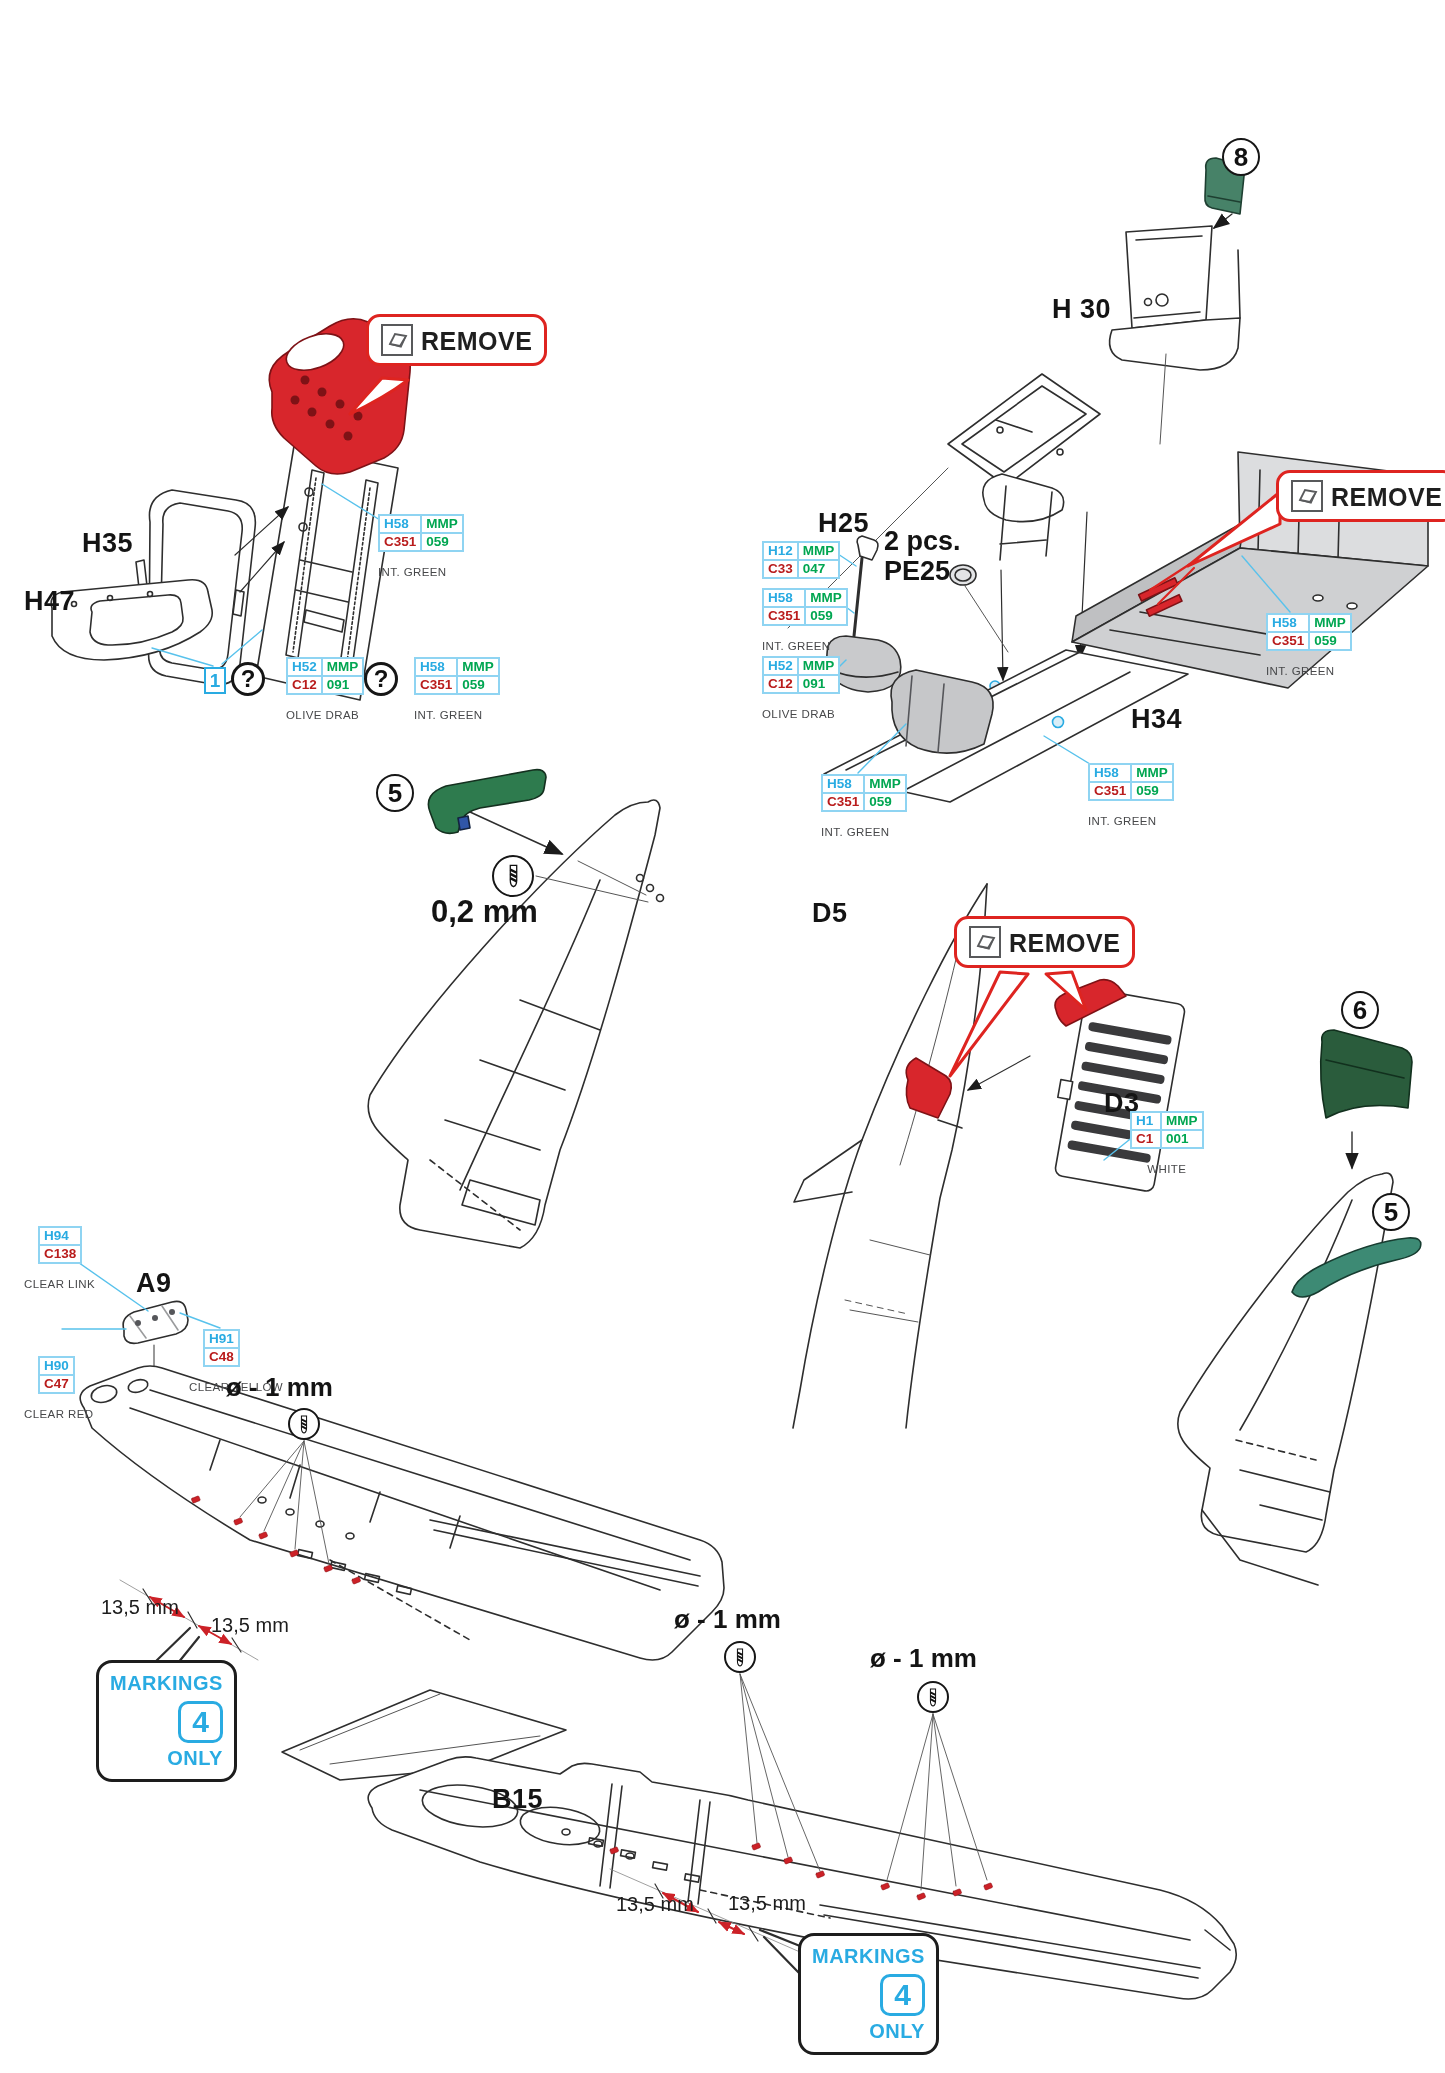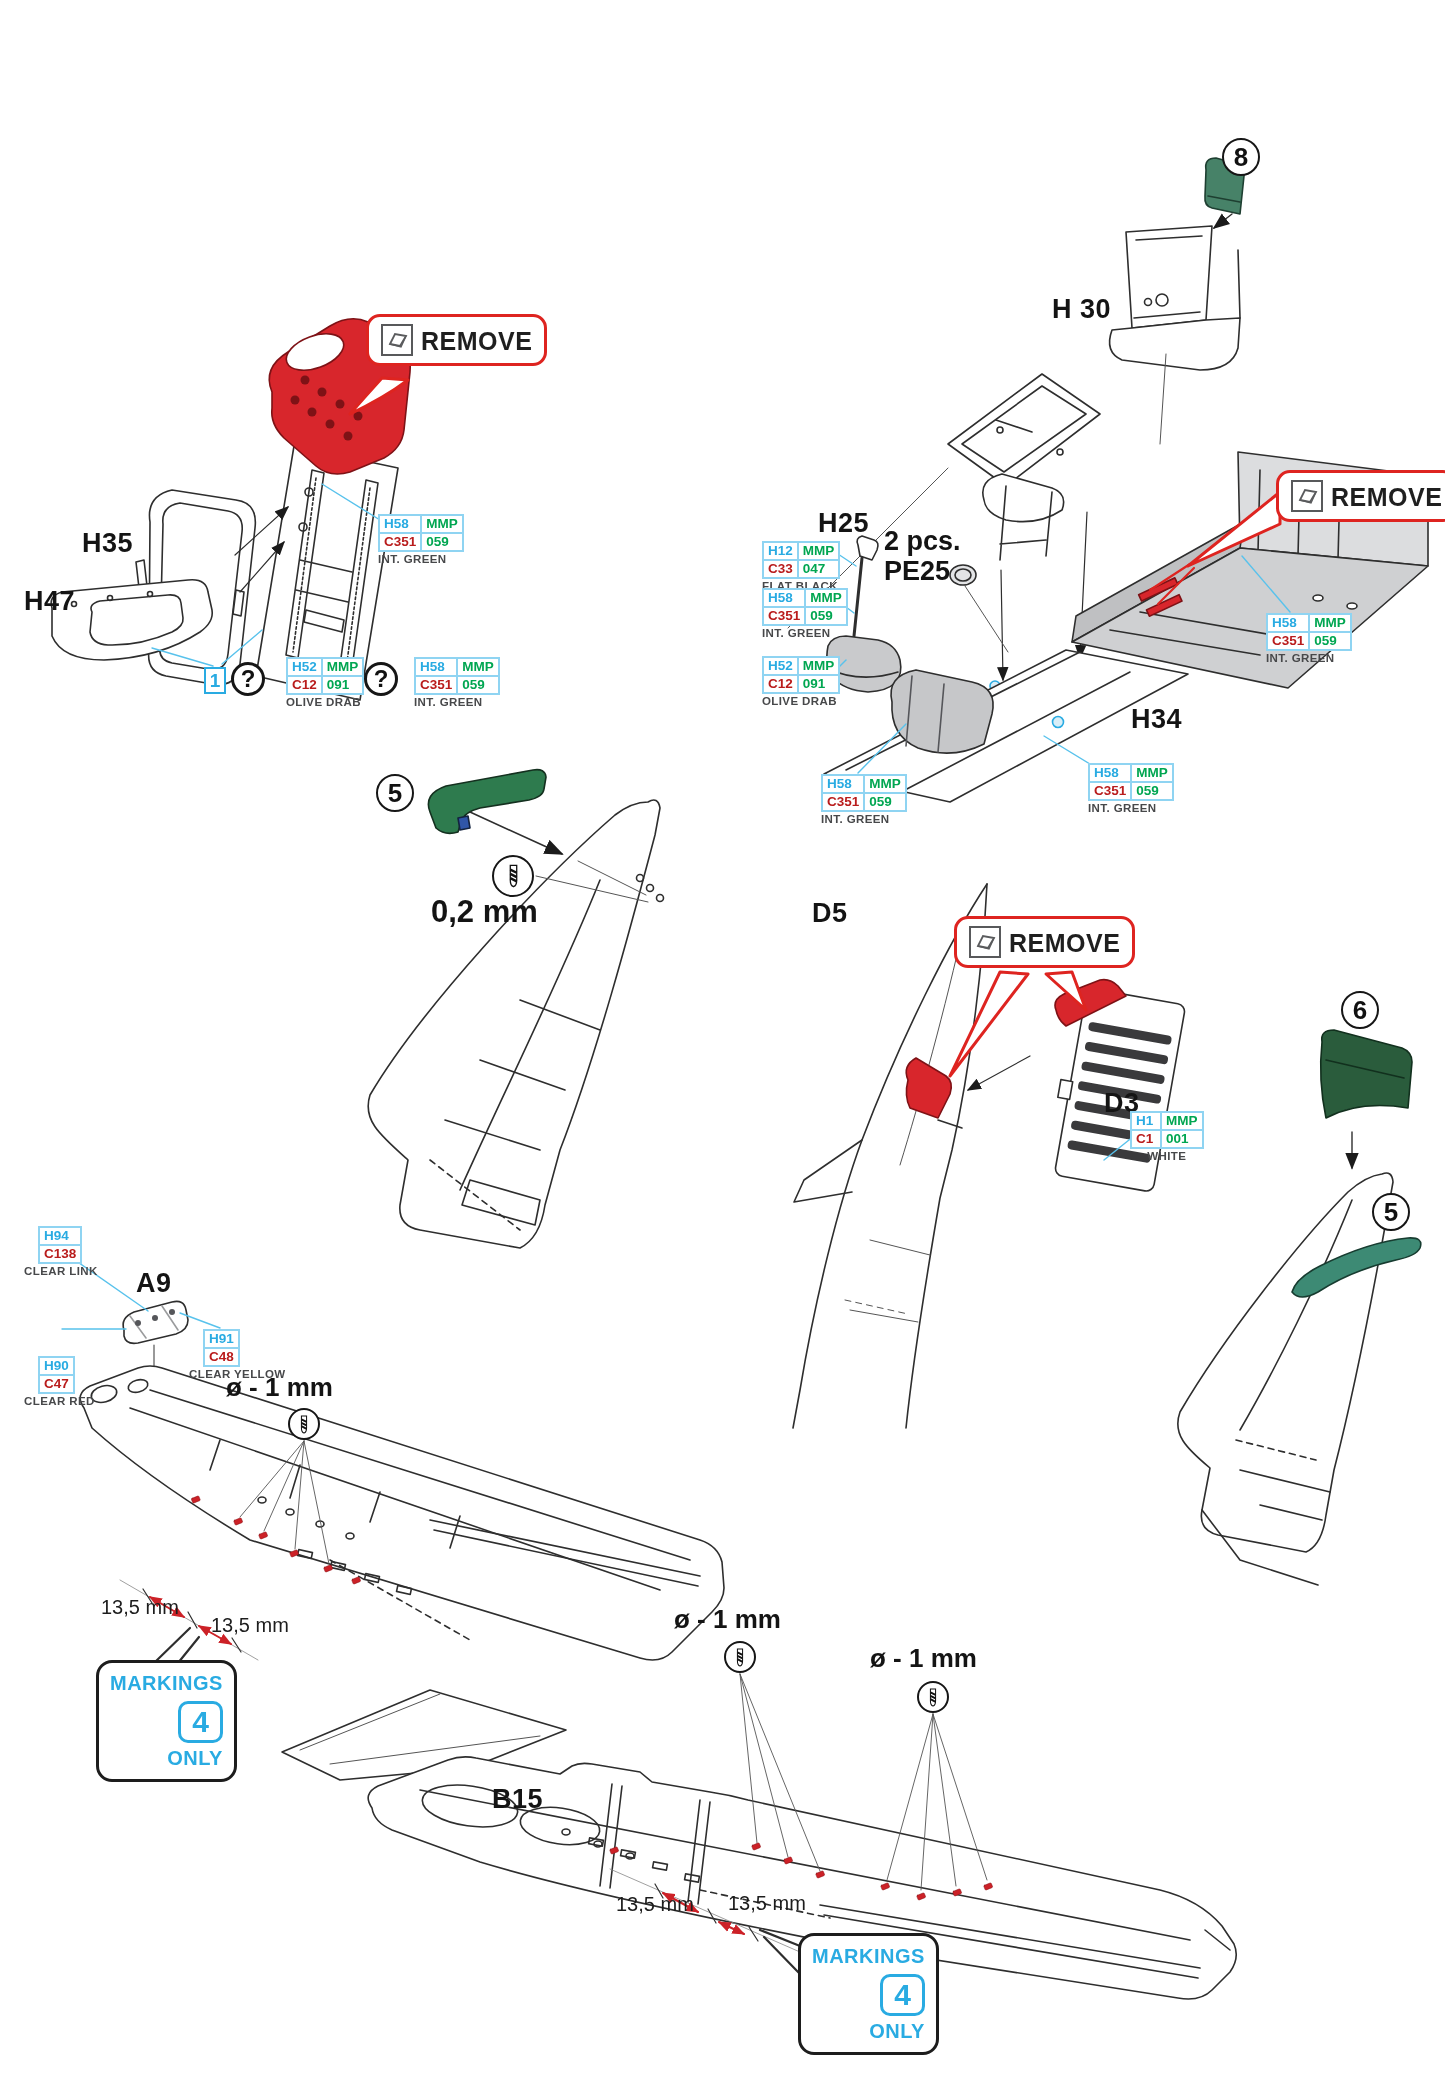--- a/index.html
+++ b/index.html
@@ -13,21 +13,21 @@
   .plab{position:absolute;font-weight:bold;font-size:27px;color:#141414;letter-spacing:.5px;white-space:nowrap}
   .pcs{position:absolute;font-weight:bold;font-size:27px;color:#141414;line-height:30px;white-space:nowrap}
   .step{position:absolute;width:38px;height:38px;border:2.5px solid #161616;border-radius:50%;background:#fff;display:flex;align-items:center;justify-content:center;font-weight:bold;font-size:26px;color:#111}
   .qc{position:absolute;width:34px;height:34px;border:3px solid #161616;border-radius:50%;background:#fff;display:flex;align-items:center;justify-content:center;font-weight:bold;font-size:24px;color:#111}
   .onebox{position:absolute;width:22px;height:27px;border:2px solid #29abe2;background:#fff;color:#29abe2;font-weight:bold;font-size:19px;display:flex;align-items:center;justify-content:center}
   .co{position:absolute}
   .co-t{display:grid;grid-template-columns:auto auto;background:#fff;border:1px solid #8fd4f2;width:max-content}
   .co.onecol .co-t{grid-template-columns:auto}
   .co-t span{display:block;padding:0 4px;font-size:13.5px;font-weight:bold;line-height:16px;border:1px solid #8fd4f2;white-space:nowrap;min-width:30px}
   .ch{color:#29abe2}.cm{color:#00a651}.cc{color:#b91c1c}.cn{color:#00a651}
-  .co-name{font-size:11.5px;font-weight:bold;color:#47484a;letter-spacing:.4px;white-space:nowrap;margin-top:1px}
+  .co-name{font-size:11.5px;font-weight:normal;color:#47484a;letter-spacing:.4px;white-space:nowrap;margin-top:14px}
   .nm-l{margin-left:-14px}
   .rmv{position:absolute;display:flex;align-items:flex-end;gap:8px;background:#fff;border:3.5px solid #de2420;border-radius:14px;padding:7px 12px;z-index:3}
   .rmv .ric{width:32px;height:32px;border:2px solid #58595b;display:flex;align-items:center;justify-content:center;background:#fff}
   .rmv .rtx{font-weight:bold;font-size:25px;color:#1f1f1f;letter-spacing:.5px}
   .drill{position:absolute;border:2.5px solid #161616;border-radius:50%;background:#fff;display:flex;align-items:center;justify-content:center}
   .d-lg{width:42px;height:42px}
   .d-sm{width:32px;height:32px}
   .dtx{position:absolute;font-weight:bold;color:#141414;white-space:nowrap}
   .dtx-lg{font-size:31px}
   .dtx-sm{font-size:26px}

